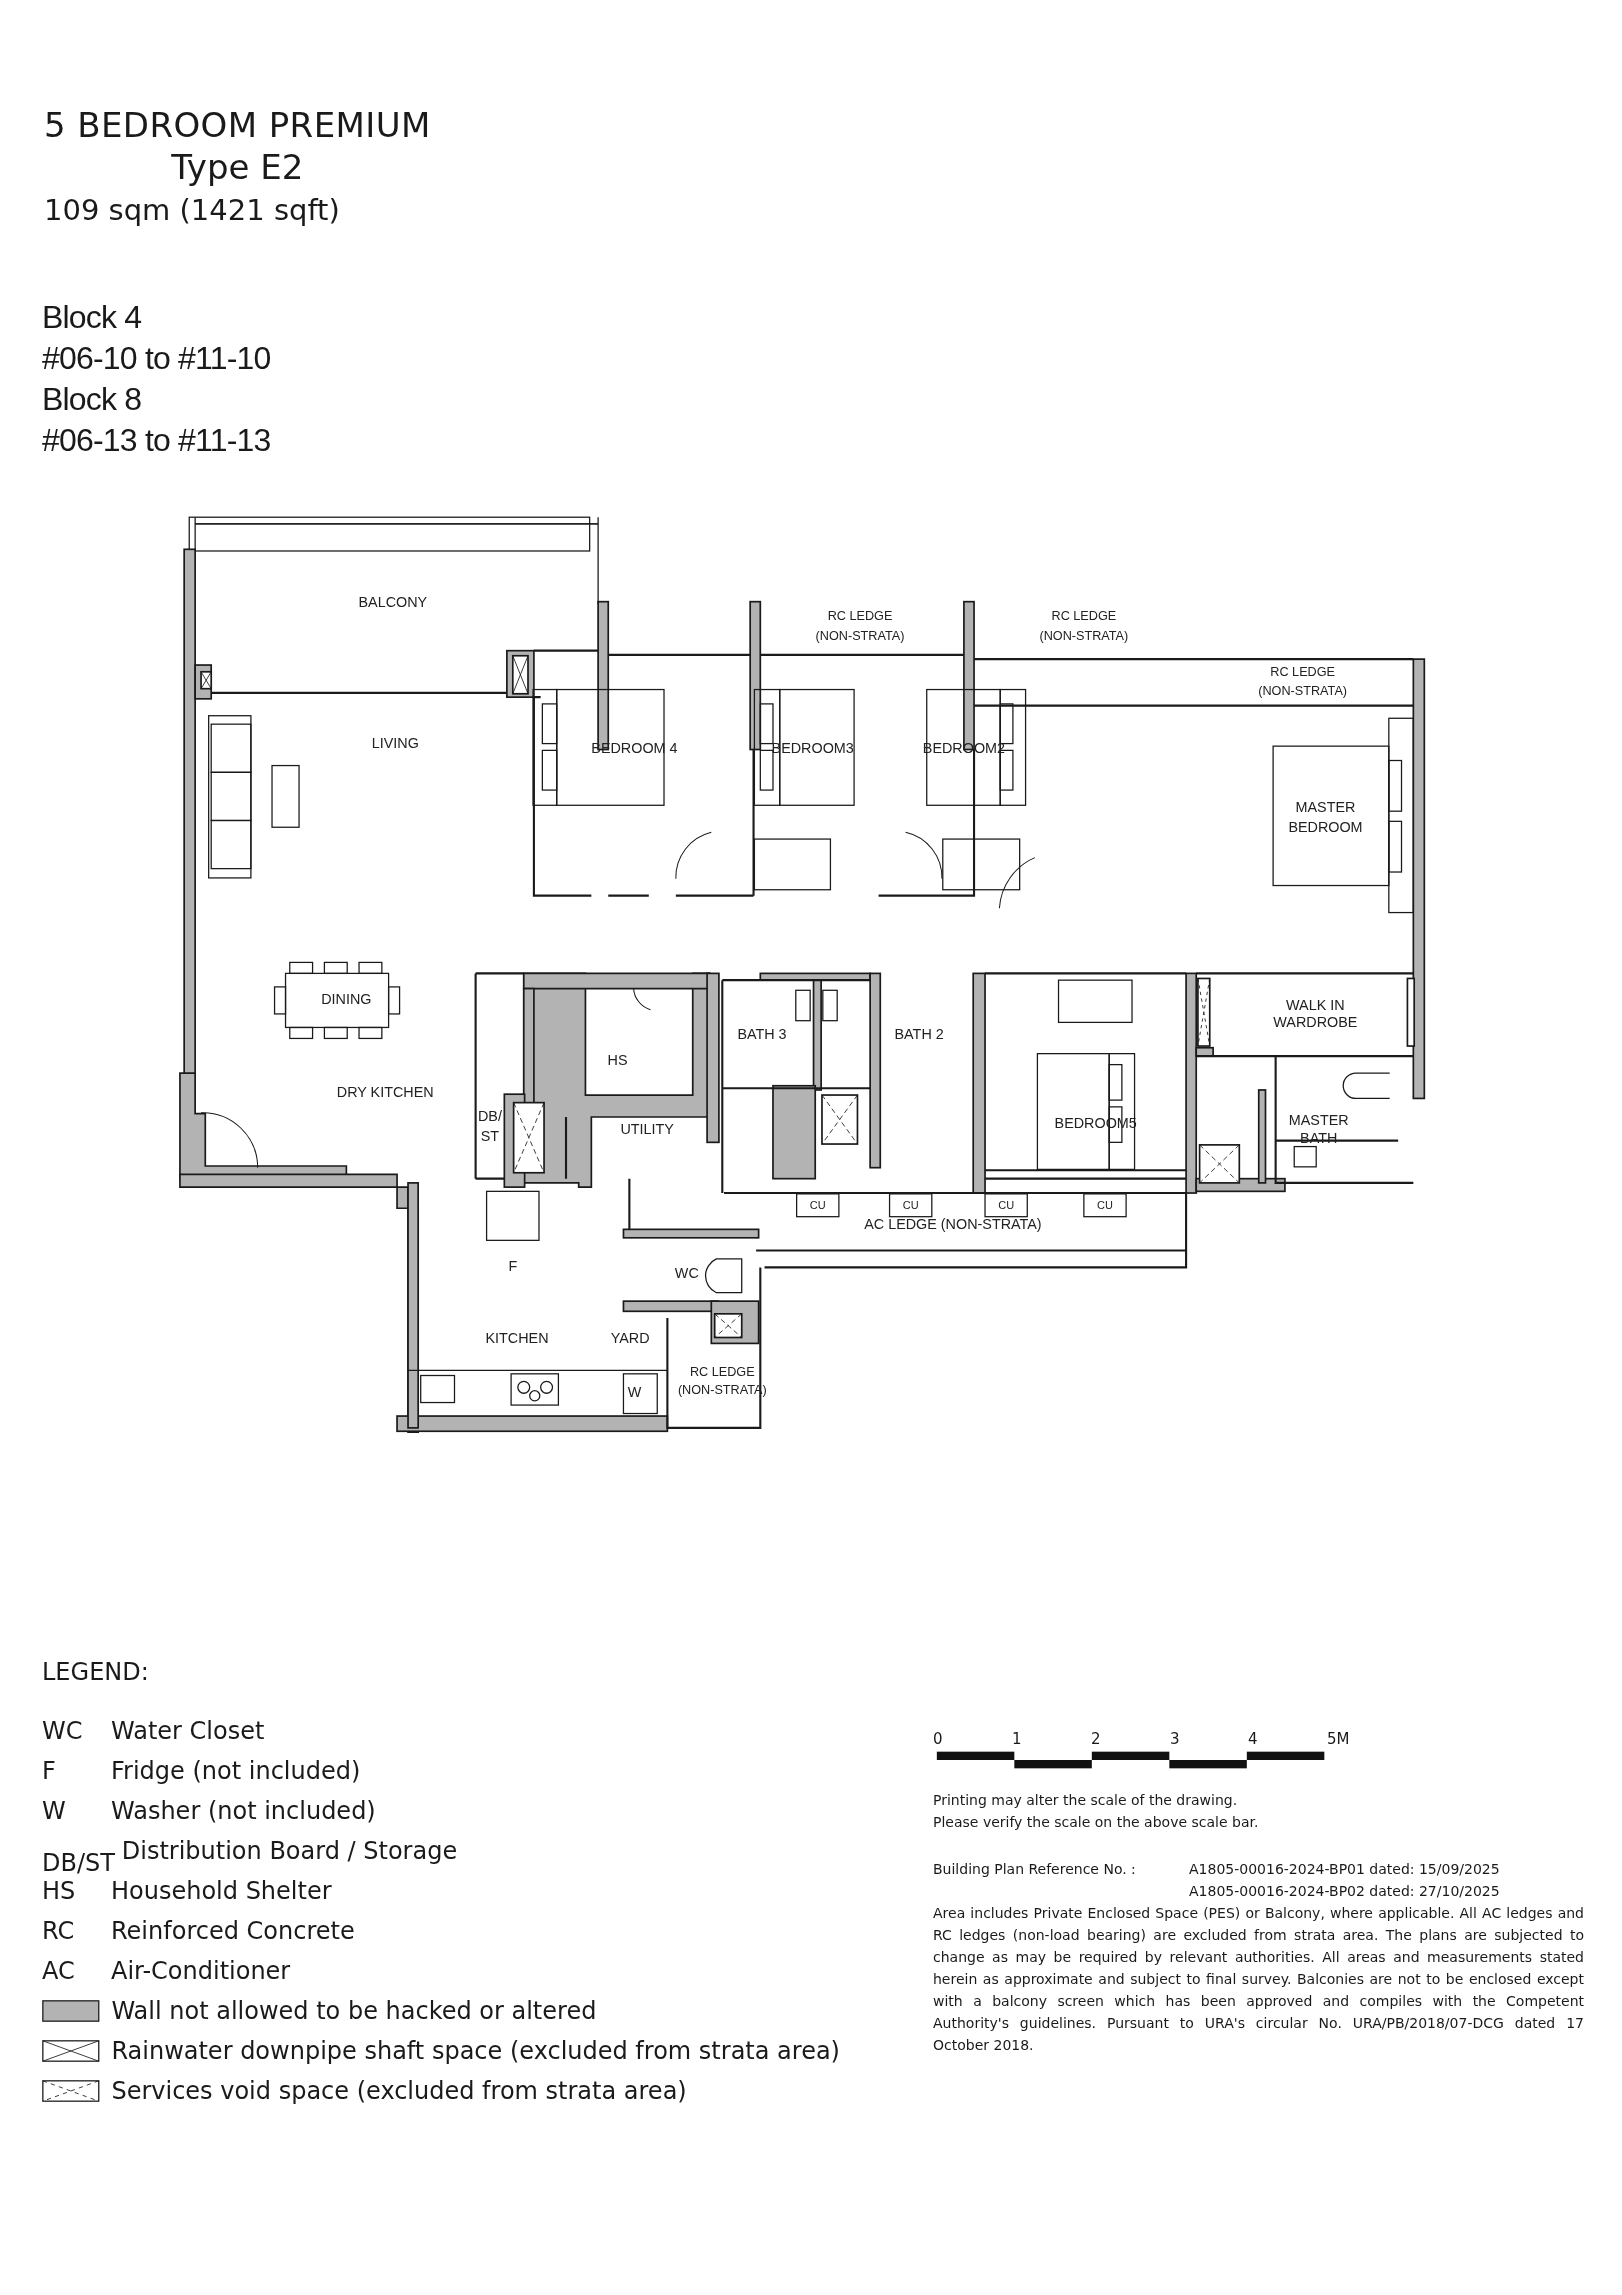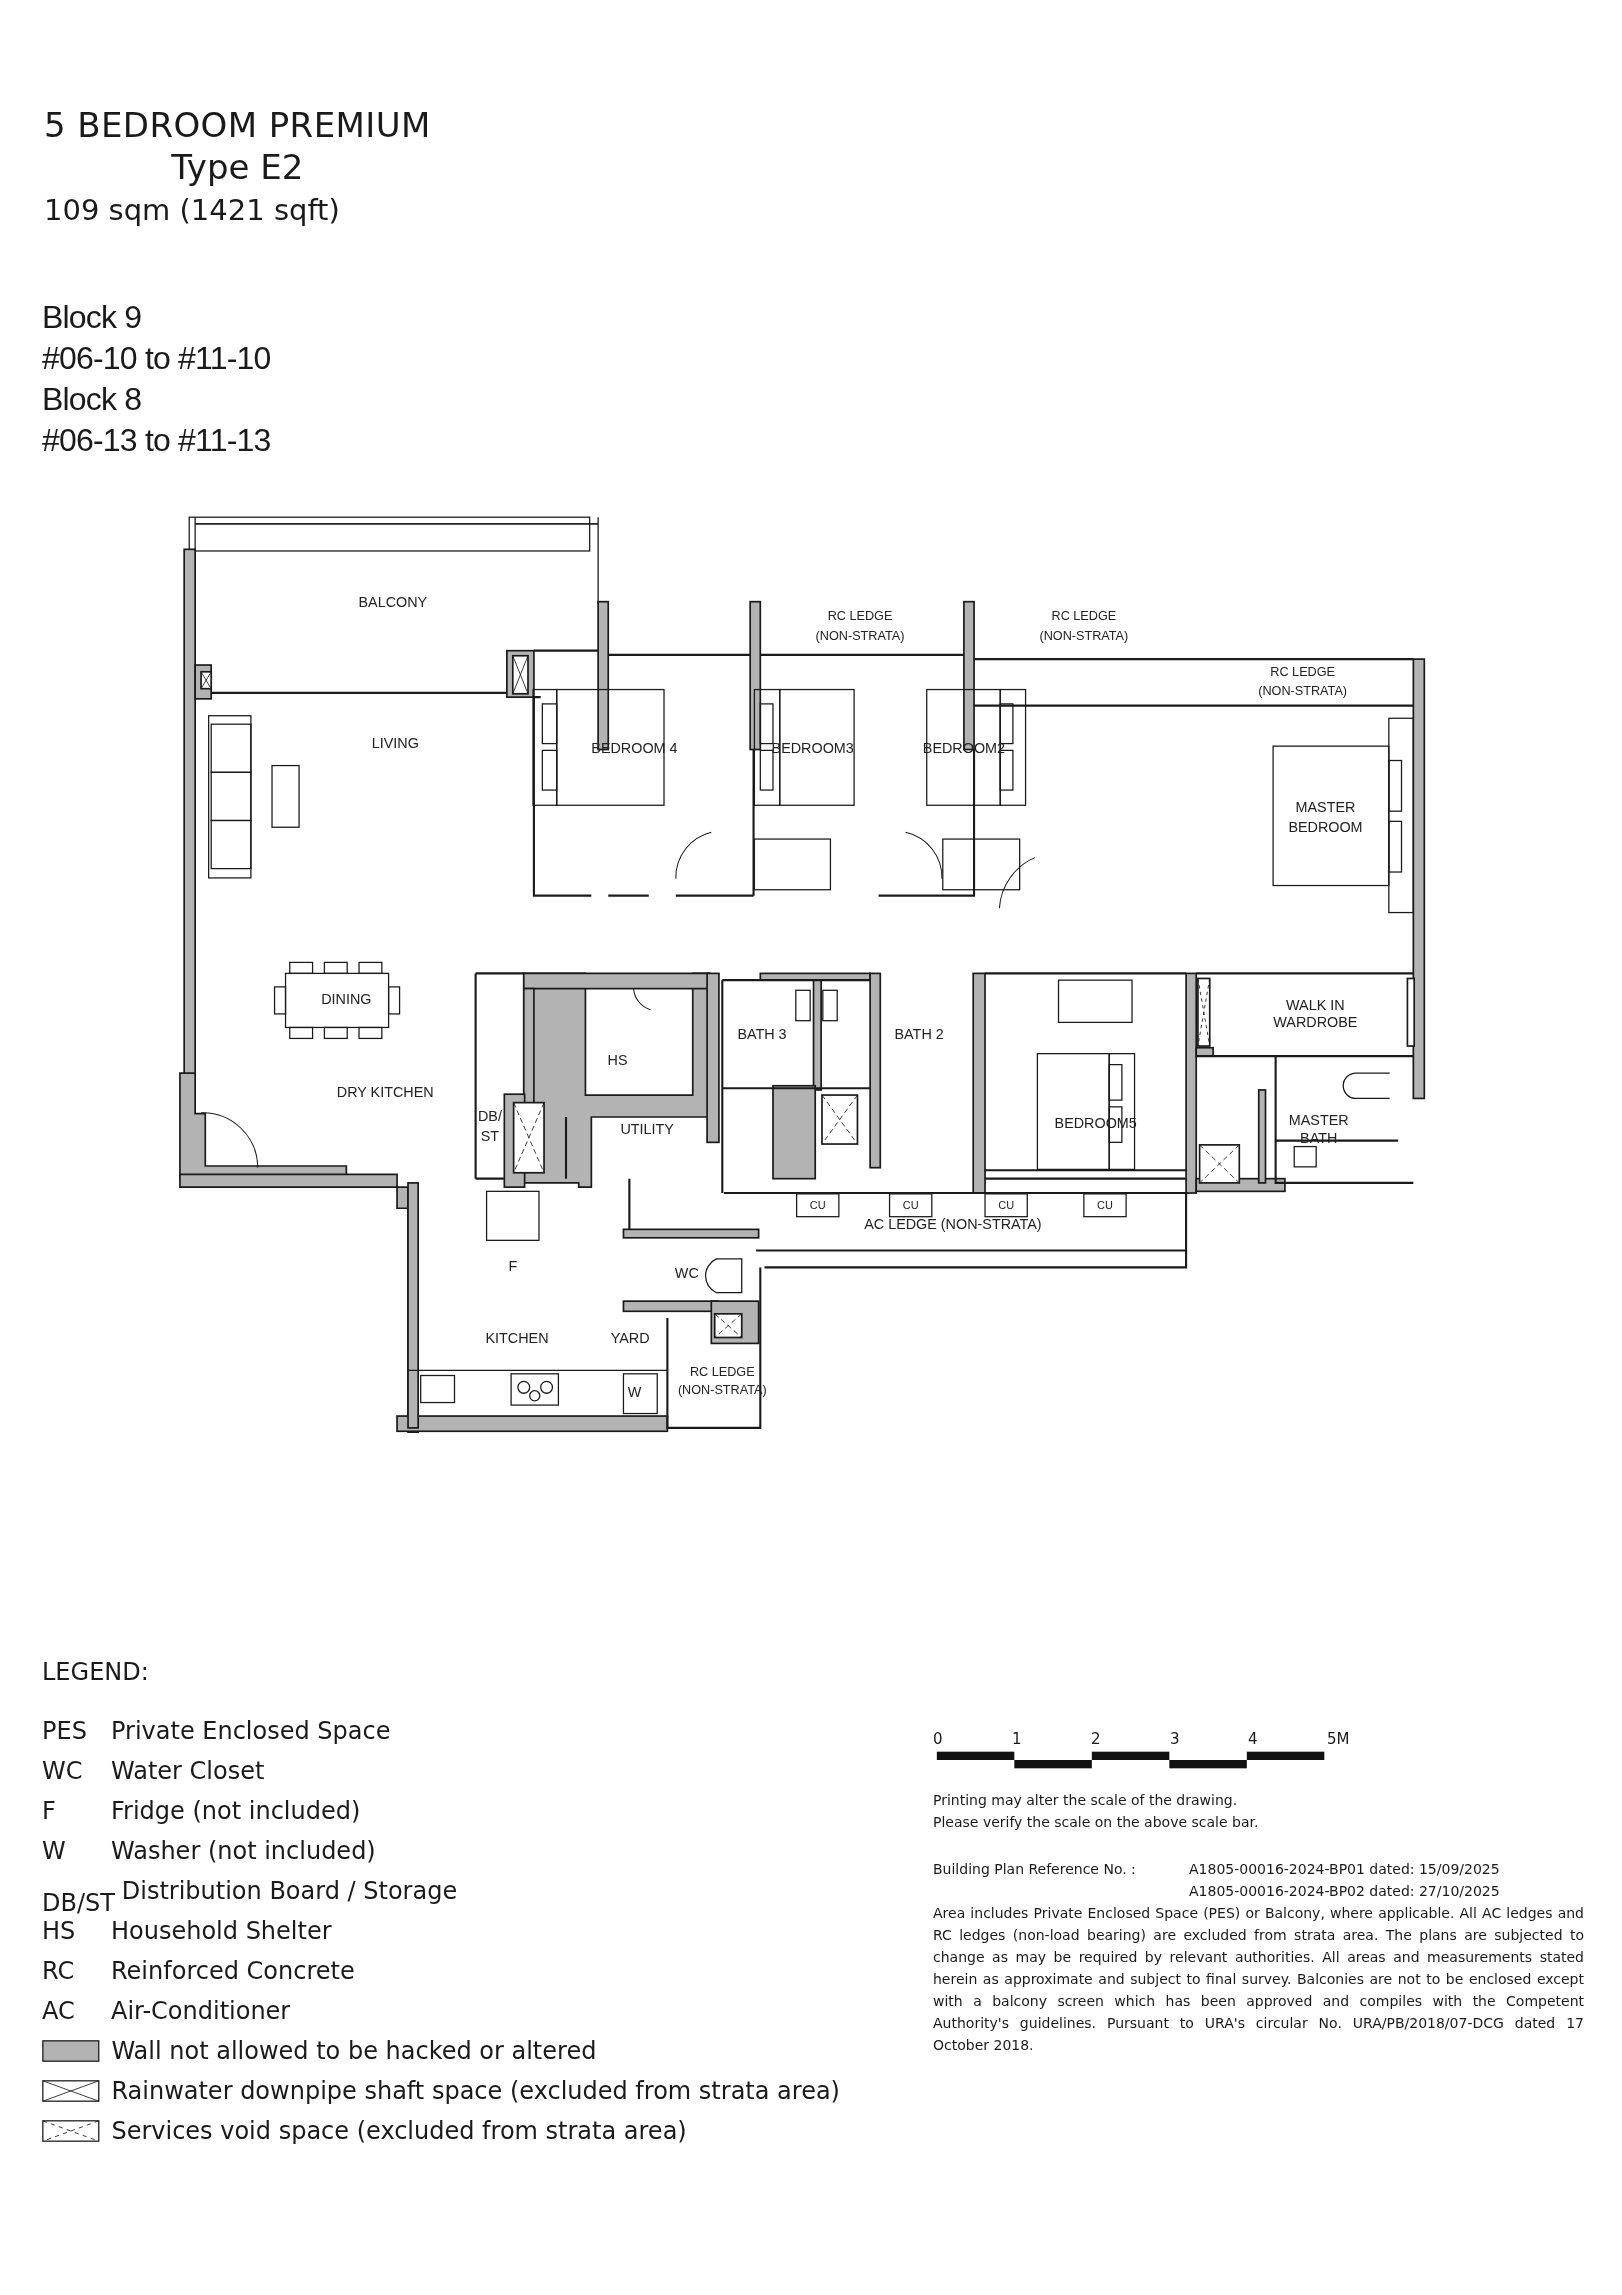--- a/index.html
+++ b/index.html
@@ -30,21 +30,21 @@
   </style>
 </head>
 <body>
 
 <div class="header">
   <div class="title">5 BEDROOM PREMIUM</div>
   <div class="type">Type E2</div>
   <div class="area">109 sqm (1421 sqft)</div>
 </div>
 <div class="units">
-  <div>Block 9</div>
+  <div>Block 4</div>
   <div>#06-10 to #11-10</div>
   <div>Block 8</div>
   <div>#06-13 to #11-13</div>
 </div>
 
 <svg class="plan" width="1622" height="1521" viewBox="0 0 1920 1800" xmlns="http://www.w3.org/2000/svg">
   <g fill="none" stroke="#1a1a1a" stroke-width="2">
 
     <rect x="224" y="612" width="474" height="40" fill="none" stroke-width="1.5"></rect>
     <path d="M231 612 V660 M231 620 H708 M708 612 V715" stroke-width="1.5"></path>
@@ -269,24 +269,20 @@
     <text x="1542" y="800">RC LEDGE</text>
     <text x="1542" y="822">(NON-STRATA)</text>
     <text x="855" y="1628">RC LEDGE</text>
     <text x="855" y="1650">(NON-STRATA)</text>
   </g>
 </svg>
 
 <div class="legend">
   <div class="legend-title">LEGEND:</div>
   <div class="legend-row">
-    <span class="legend-abbr">PES</span>
-    <span>Private Enclosed Space</span>
-  </div>
-  <div class="legend-row">
     <span class="legend-abbr">WC</span>
     <span>Water Closet</span>
   </div>
   <div class="legend-row">
     <span class="legend-abbr">F</span>
     <span>Fridge (not included)</span>
   </div>
   <div class="legend-row">
     <span class="legend-abbr">W</span>
     <span>Washer (not included)</span>

